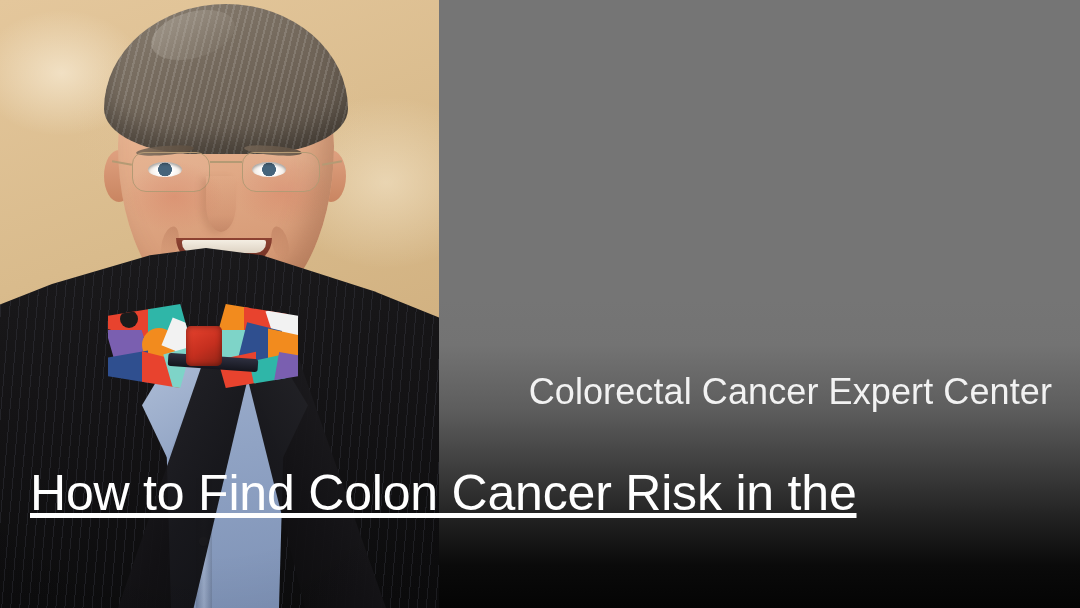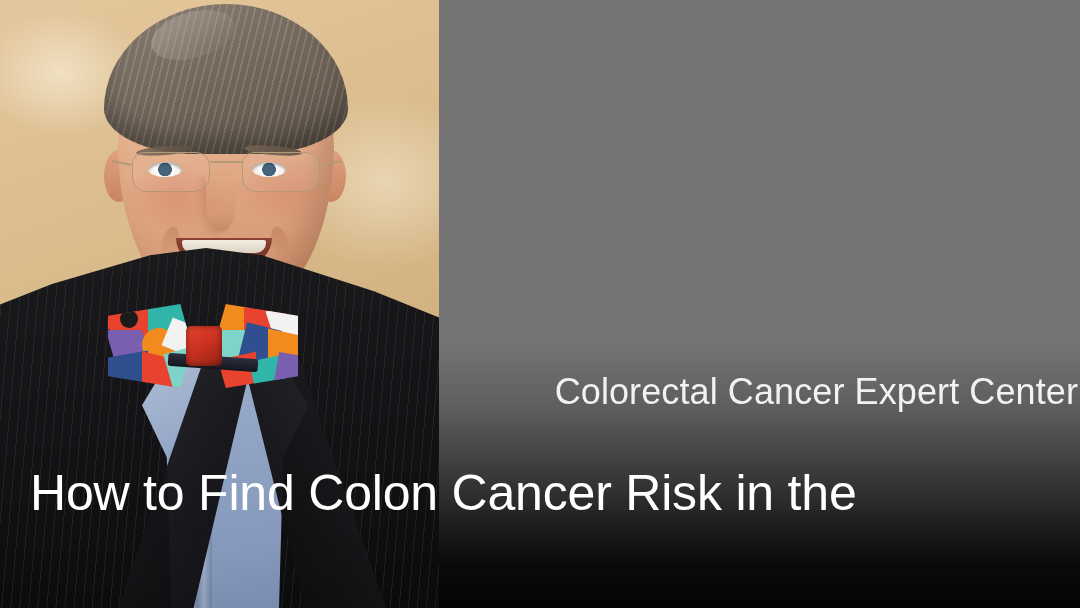--- a/index.html
+++ b/index.html
@@ -237,21 +237,21 @@
     position:absolute; left:168px; top:276px;
     width:112px; height:34px; border-radius:50%;
     background:radial-gradient(ellipse, rgba(176,110,80,.28), rgba(176,110,80,0) 72%);
   }
 
   
   .overlay { position:absolute; inset:0; }
 
   .channel {
     position:absolute;
-    left:484px; top:372px;
+    left:458px; top:372px;
     width:594px;
     text-align:right;
     color:#f2f2f2;
     font-family:"Liberation Sans", sans-serif;
     font-weight:300;
     font-size:36px;
     line-height:40px;
     letter-spacing:.1px;
     white-space:nowrap;
   }
@@ -260,21 +260,21 @@
     position:absolute;
     left:30px; top:462px;
     width:1020px;
     color:#ffffff;
     font-family:"Liberation Sans", sans-serif;
     font-weight:300;
     font-size:50px;
     line-height:62px;
     letter-spacing:-.2px;
   }
-  .title-line { display:block; white-space:nowrap; }
+  .title-line { display:block; white-space:nowrap;text-decoration:underline; }
 </style>
 </head>
 <body>
 
 <div id="thumbnail">
 
   <div class="backdrop"></div>
 
   <div class="photo">
     <div class="photo-bg"></div>

